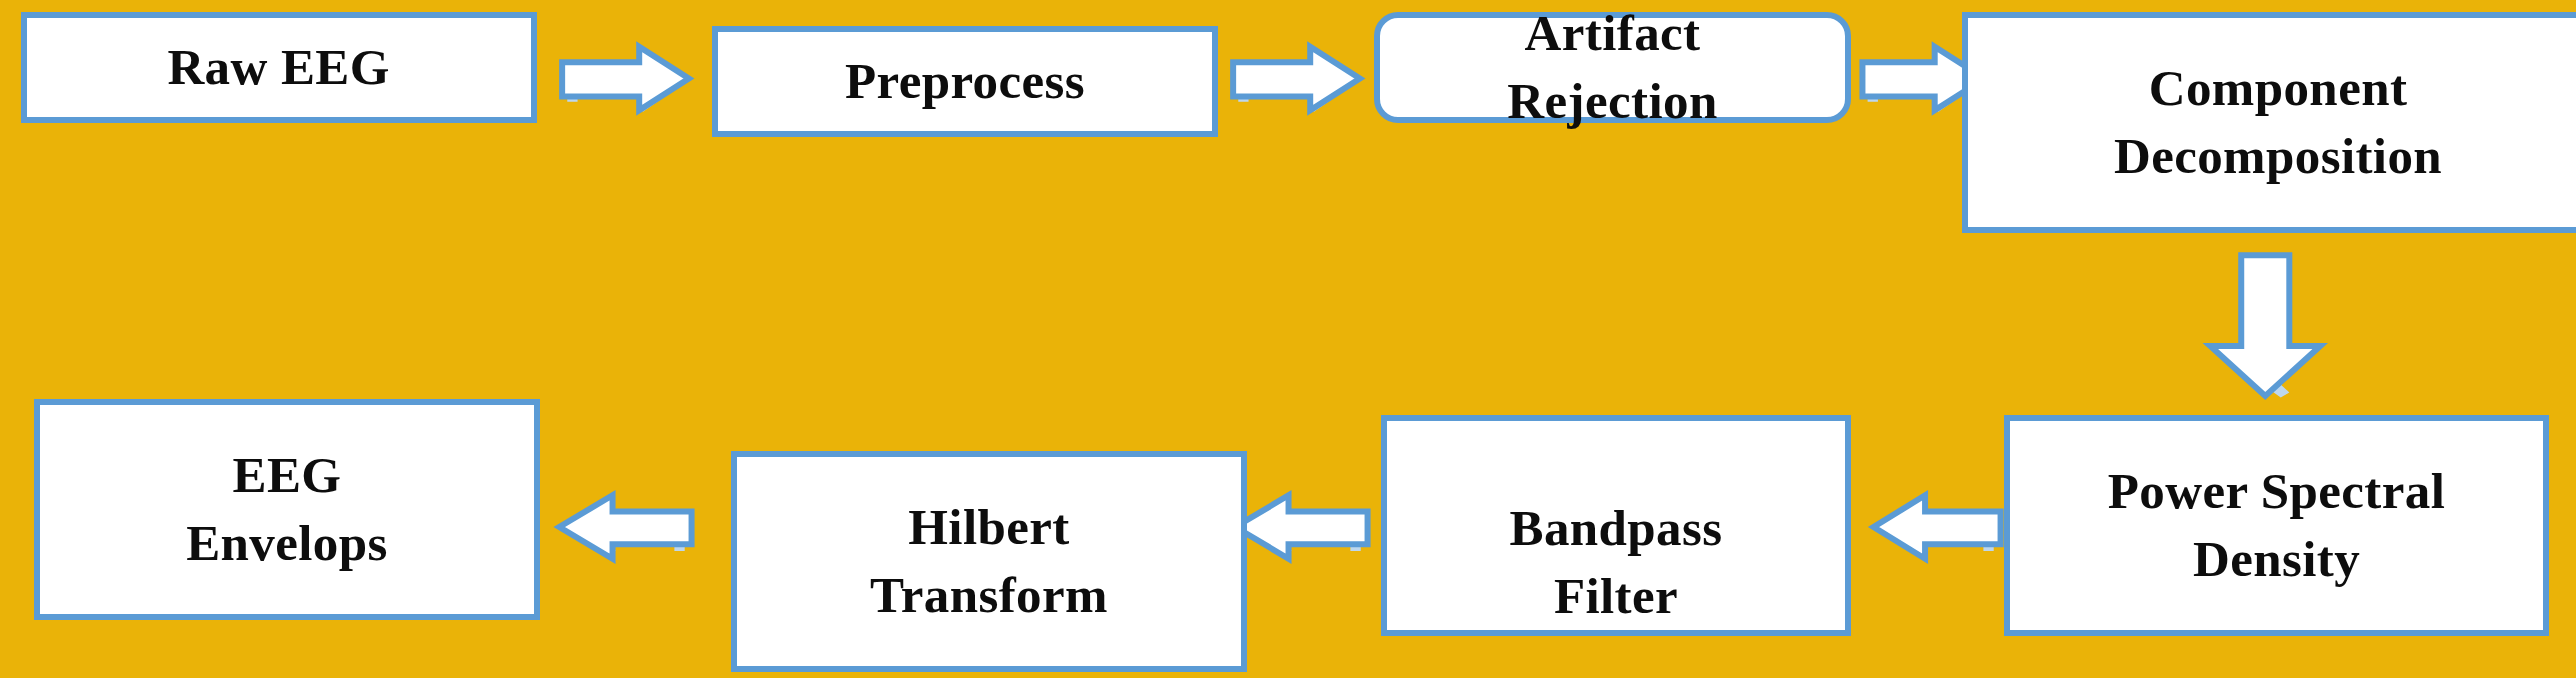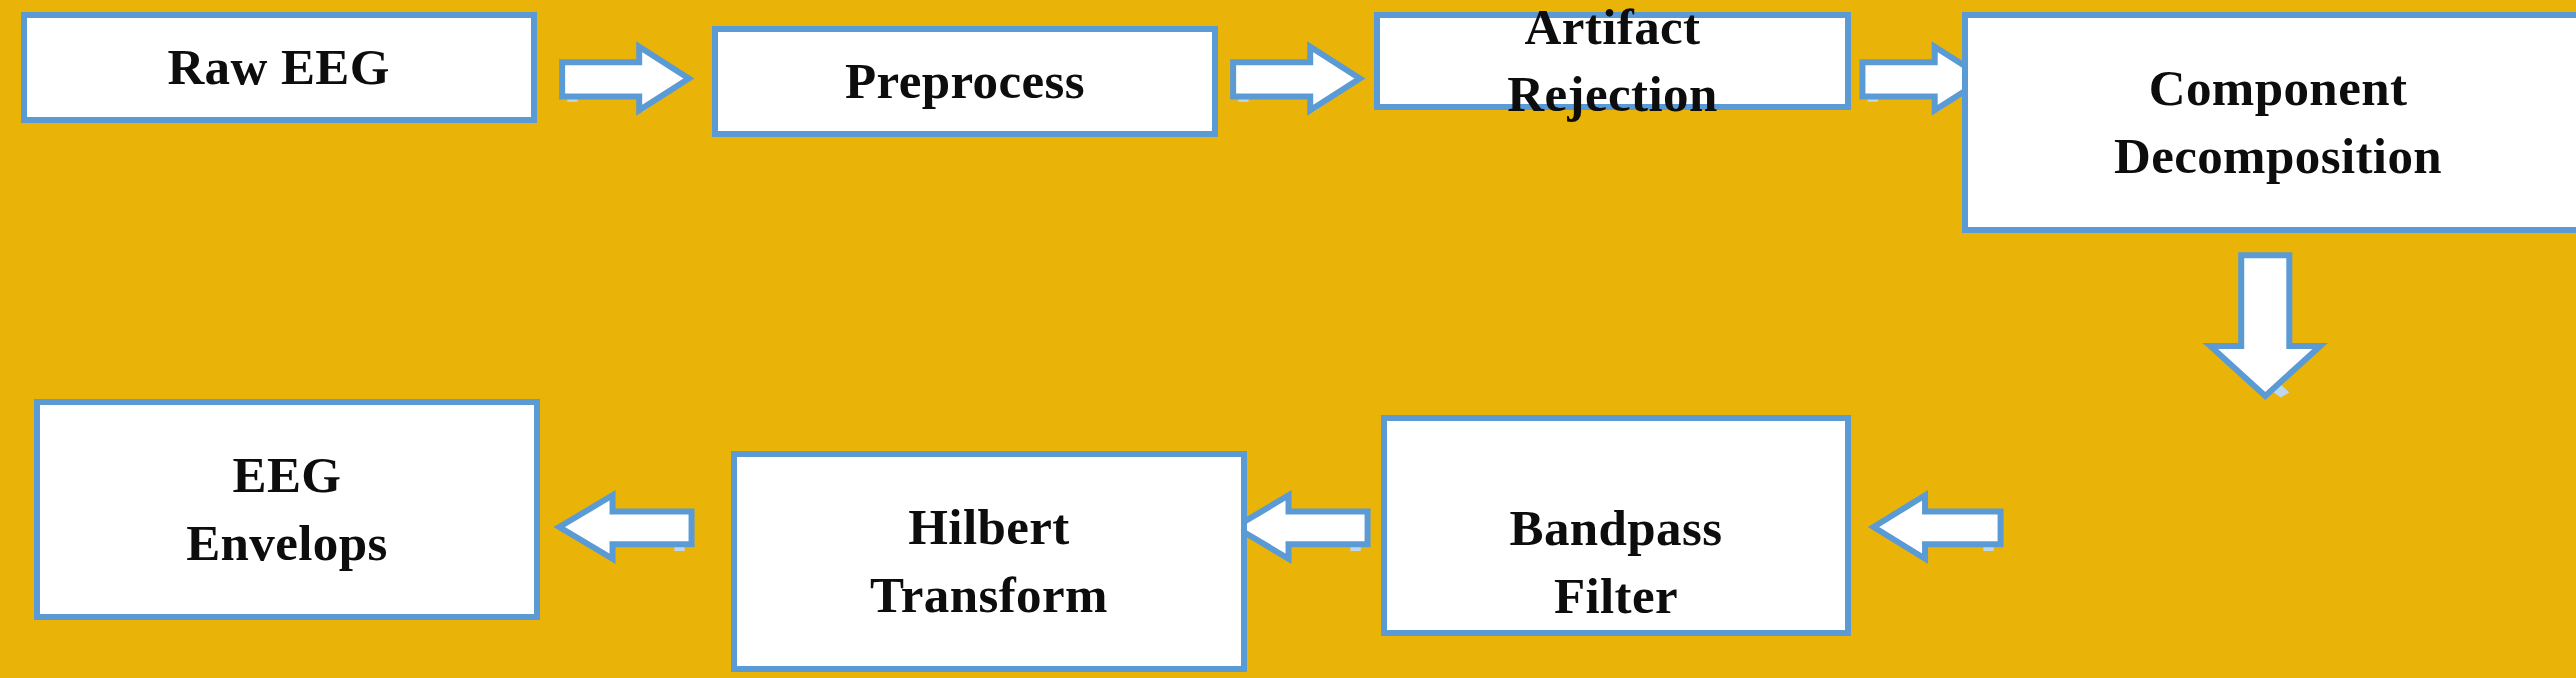--- a/index.html
+++ b/index.html
@@ -77,21 +77,21 @@
     <span class="node-label">Preprocess</span>
   </div>
 
   <div class="arrow" style="left:1228px; top:45px; width:137px; height:67px;">
     <svg viewBox="0 0 160 78" preserveAspectRatio="none">
       <polygon class="arrow-shade" points="12,26 12,66 100,66 100,78 152,42 148,32 96,66 24,66 24,26"></polygon>
       <polygon class="arrow-body" points="6,20 96,20 96,2 154,39 96,76 96,60 6,60"></polygon>
     </svg>
   </div>
 
-  <div class="node" style="left:1374px; top:12px; width:477px; height:98px;">
+  <div class="node" style="left:1374px; top:12px; width:477px; height:111px;border-radius:24px;">
     <span class="node-label">Artifact
 Rejection</span>
   </div>
 
   <div class="arrow" style="left:1859px; top:45px; width:129px; height:67px;">
     <svg viewBox="0 0 150 78" preserveAspectRatio="none">
       <polygon class="arrow-shade" points="10,26 10,66 92,66 92,78 144,42 140,32 88,66 22,66 22,26"></polygon>
       <polygon class="arrow-body" points="4,20 88,20 88,2 146,39 88,76 88,60 4,60"></polygon>
     </svg>
   </div>
@@ -101,20 +101,24 @@
 Decomposition</span>
   </div>
 
   <div class="arrow" style="left:2200px; top:250px; width:146px; height:151px;">
     <svg viewBox="0 0 170 176" preserveAspectRatio="none">
       <polygon class="arrow-shade" points="54,14 54,120 22,120 94,172 104,166 52,118 66,118 66,14"></polygon>
       <polygon class="arrow-body" points="48,6 104,6 104,112 140,112 76,170 12,112 48,112"></polygon>
     </svg>
   </div>
 
+  <div class="node" style="left:2004px; top:415px; width:545px; height:221px;">
+    <span class="node-label">Power Spectral
+Density</span>
+  </div>
 
   <div class="arrow" style="left:1865px; top:491px; width:139px; height:72px;">
     <svg viewBox="0 0 162 84" preserveAspectRatio="none">
       <polygon class="arrow-shade" points="150,30 150,70 72,70 72,82 18,44 22,34 74,70 138,70 138,30"></polygon>
       <polygon class="arrow-body" points="158,24 70,24 70,5 10,42 70,79 70,62 158,62"></polygon>
     </svg>
   </div>
 
   <div class="node" style="left:1381px; top:415px; width:470px; height:221px;align-items:flex-end;">
     <span class="node-label">Bandpass

